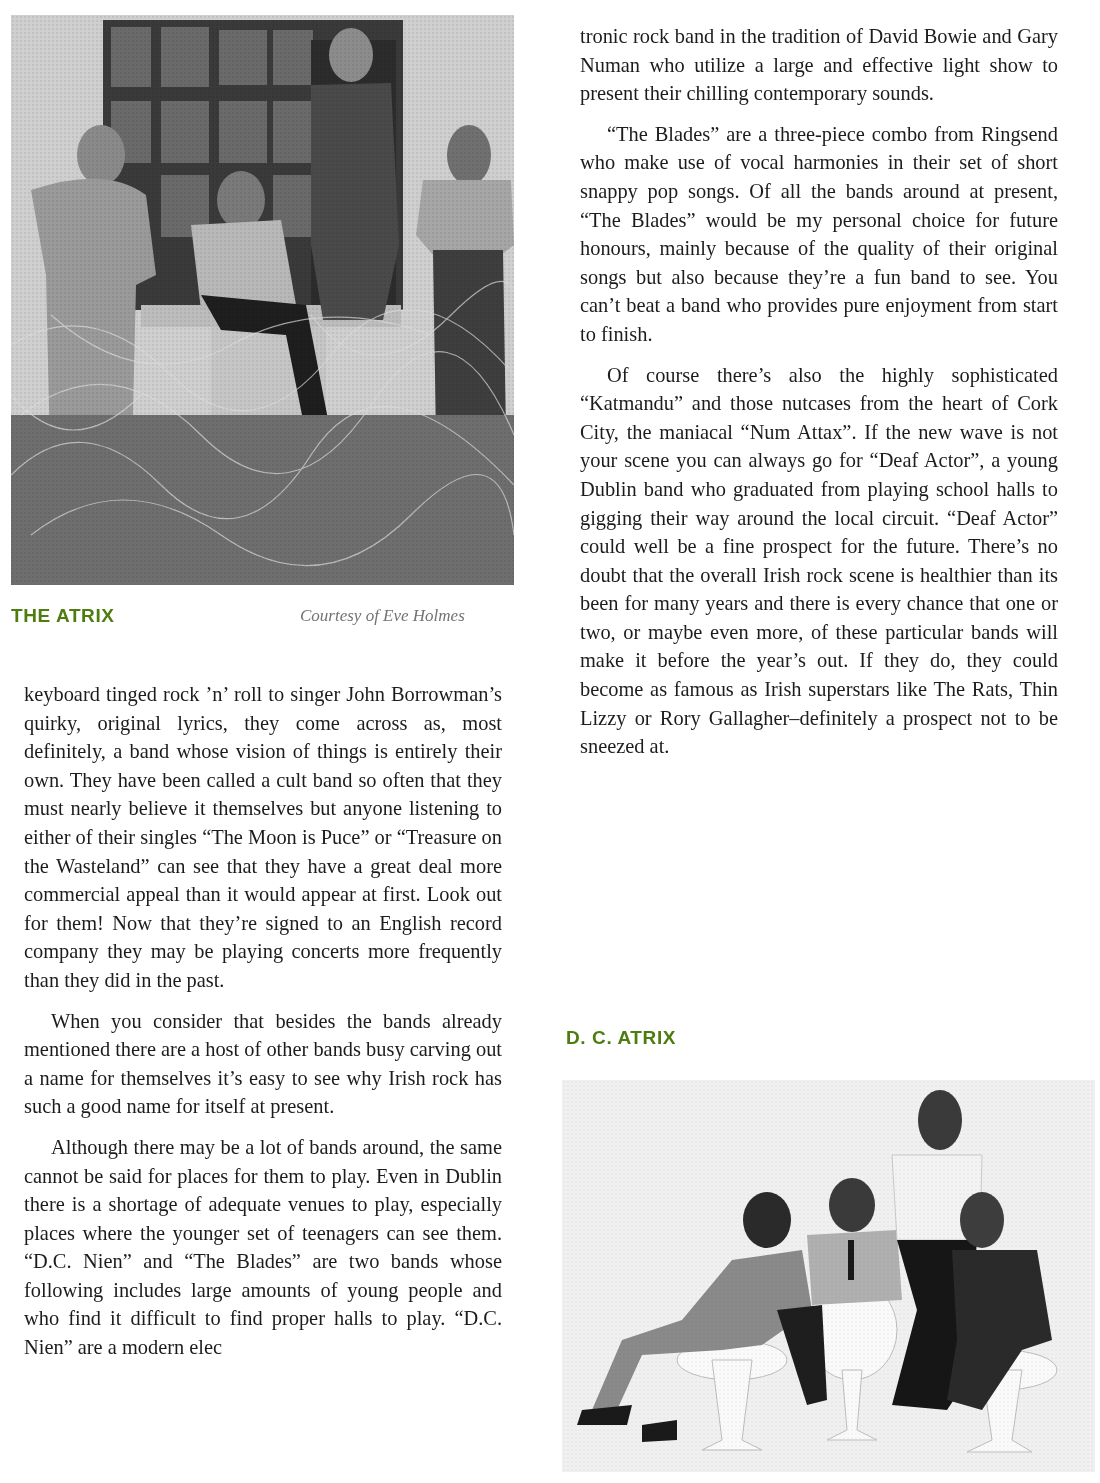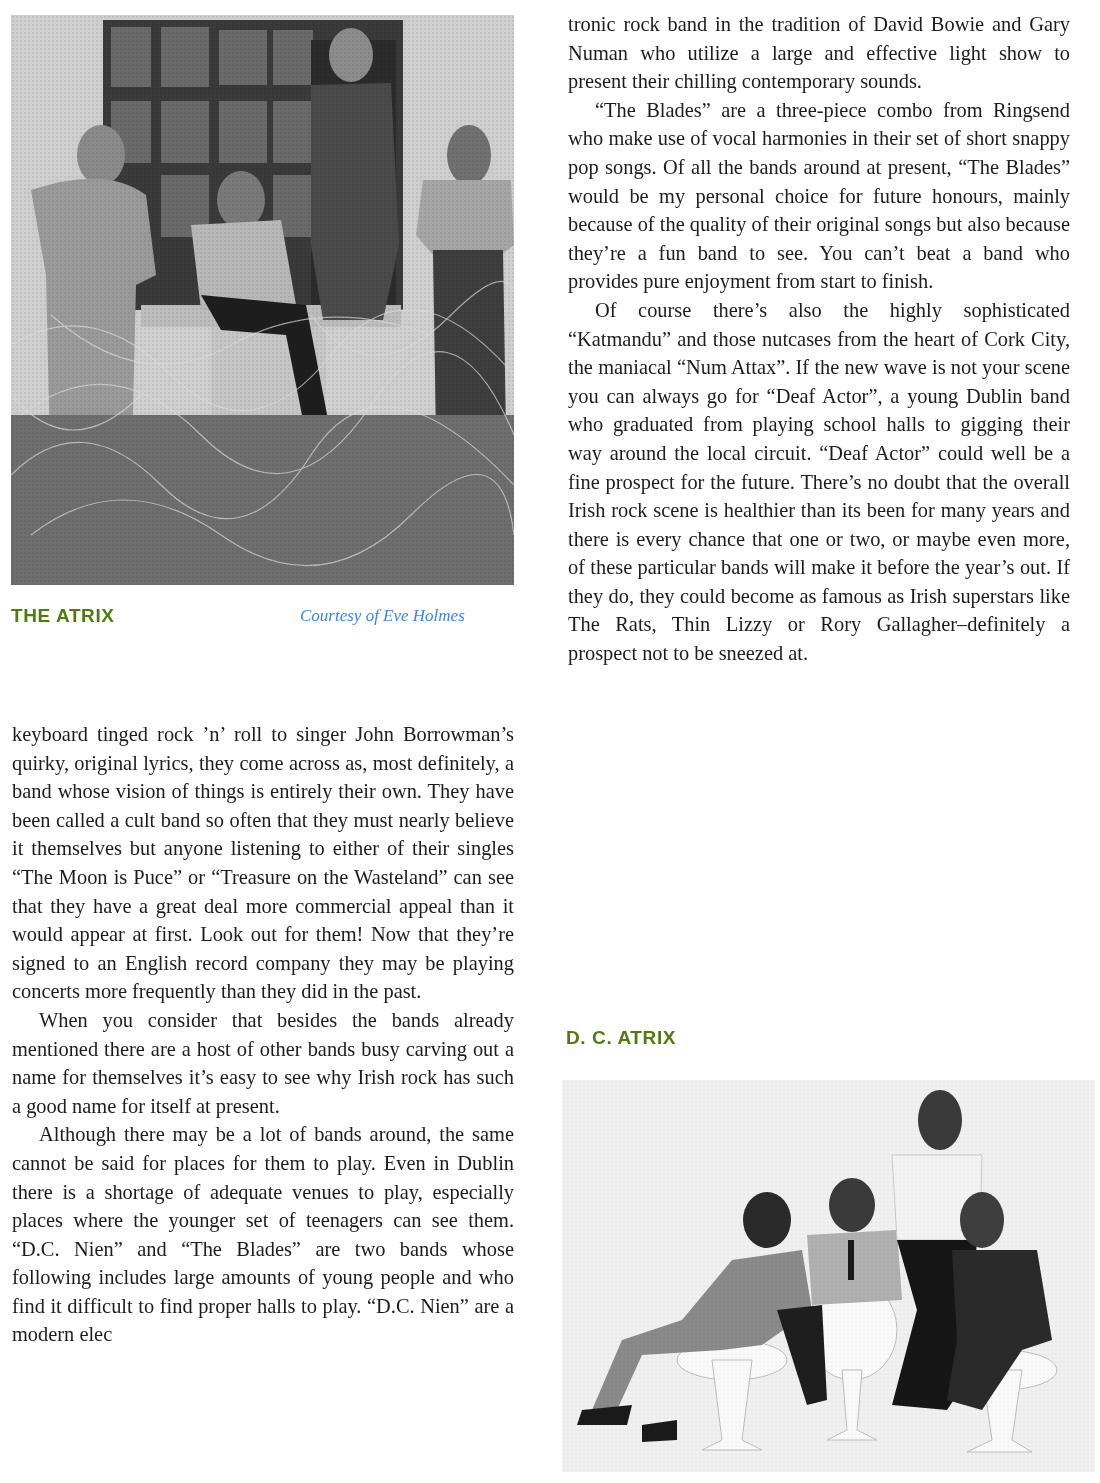--- a/index.html
+++ b/index.html
@@ -8,23 +8,23 @@
       font-family: "Liberation Serif", "DejaVu Serif", serif;
       color: #1c1c1c;
     }
     .col {
       position: absolute;
       font-size: 20.4px;
       line-height: 28.6px;
       text-align: justify;
       hyphens: manual;
     }
-    .col p { margin: 0; }
+    .col p { margin: 12px; }
     .col p.indent { text-indent: 27px; }
-    #col-left { left: 12px; top: 720px; width: 502px; }
+    #col-left { left: 12px; top: 668px; width: 502px; }
     #col-right { left: 568px; top: 10px; width: 502px; }
 
     .photo {
       position: absolute;
       overflow: hidden;
       background: #e8e8e8;
     }
     .photo svg { display: block; width: 100%; height: 100%; }
 
     #photo-atrix { left: 11px; top: 15px; width: 503px; height: 570px; }
@@ -39,21 +39,21 @@
       color: #4d7c0f;
     }
     #caption-atrix-title { left: 11px; top: 605px; }
     #caption-dcnien-title { left: 566px; top: 1027px; }
 
     .caption-credit {
       position: absolute;
       font-family: "Liberation Serif", "DejaVu Serif", serif;
       font-style: italic;
       font-size: 17px;
-      color: #3b82f6;
+      color: #737373;
     }
     #caption-atrix-credit { left: 300px; top: 606px; }
   </style>
 </head>
 <body>
 
 <div class="photo" id="photo-atrix" title="Black-and-white photo of four young men posing in front of a large multi-paned window overgrown with brambles">
   <svg viewBox="0 0 503 570" preserveAspectRatio="none">
     <defs>
       <pattern id="halftone" width="4" height="4" patternUnits="userSpaceOnUse">

